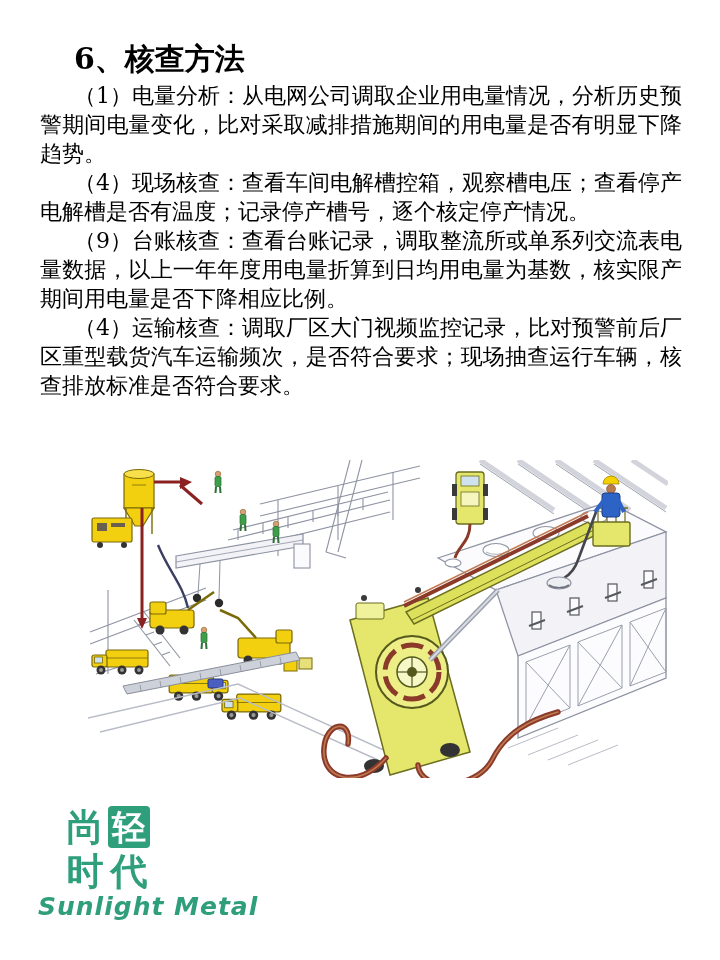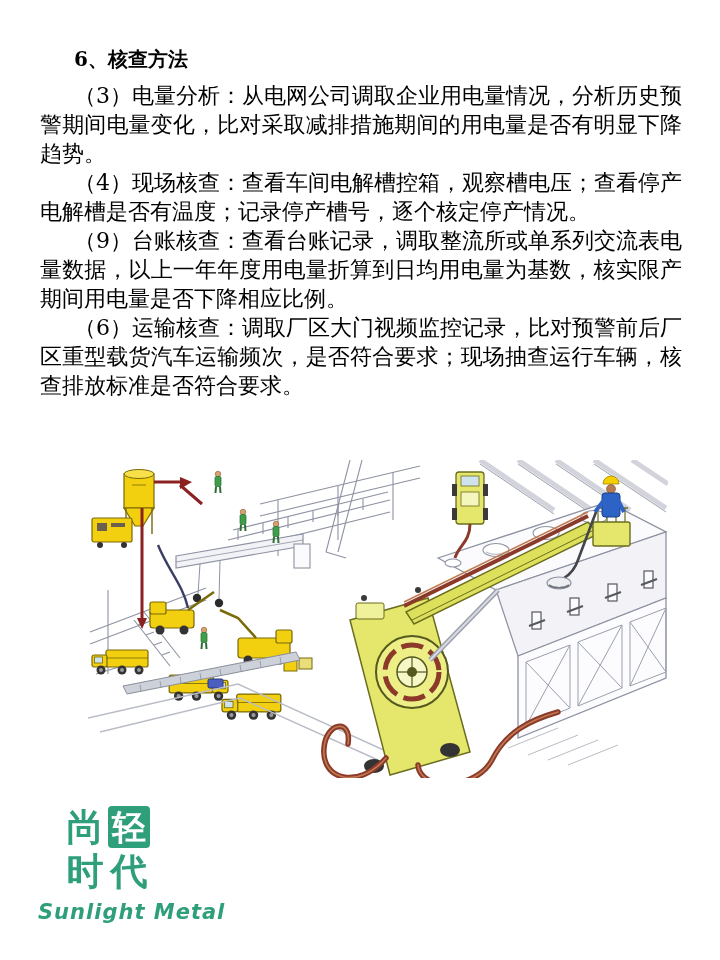--- a/index.html
+++ b/index.html
@@ -8,58 +8,57 @@
     font-family:"DejaVu Serif","Liberation Serif",serif;color:#000;
     position:relative;
   }
   .page{position:absolute;inset:0;}
   .textblock{
     position:absolute;left:40px;top:44px;width:642px;
     font-size:22px;line-height:29px;text-align:justify;
     text-justify:inter-ideograph;
   }
   .doc-title{
-    font-size:20px;font-weight:700;margin:0 0 7px 34px;line-height:30px;
+    font-size:30px;font-weight:700;margin:0 0 7px 34px;line-height:30px;
     font-family:"DejaVu Serif","Liberation Serif",serif;
   }
   .textblock p{margin:0;text-indent:34px;}
   .illus{position:absolute;left:88px;top:460px;width:580px;height:318px;}
   .illus svg{display:block;width:100%;height:100%;}
   
   .logo{position:absolute;left:38px;top:806px;width:200px;}
   .logo-grid{
     margin-left:26px;width:88px;display:grid;
     grid-template-columns:42px 42px;grid-template-rows:42px 42px;gap:2px;
   }
   .logo-grid span{
     display:flex;align-items:center;justify-content:center;
     font-family:"DejaVu Sans","Liberation Sans",sans-serif;
     font-weight:700;font-size:37px;color:#2F9E7B;line-height:1;
   }
   .logo-grid span.boxed{
     background:#2F9E7B;color:#ffffff;border-radius:4px;font-size:34px;
   }
   .logo-word{
-    margin-top:8px;
     font-family:"DejaVu Sans","Liberation Sans",sans-serif;
-    font-style:italic;font-weight:700;font-size:21px;color:#2F9E7B;
+    font-style:italic;font-weight:700;font-size:25px;color:#2F9E7B;
     letter-spacing:1px;white-space:nowrap;
   }
 </style>
 </head>
 <body>
 
 <div class="page">
 
   <div class="textblock">
     <h1 class="doc-title">6、核查方法</h1>
-    <p>（3）电量分析：从电网公司调取企业用电量情况，分析历史预警期间电量变化，比对采取减排措施期间的用电量是否有明显下降趋势。</p>
+    <p>（1）电量分析：从电网公司调取企业用电量情况，分析历史预警期间电量变化，比对采取减排措施期间的用电量是否有明显下降趋势。</p>
     <p>（4）现场核查：查看车间电解槽控箱，观察槽电压；查看停产电解槽是否有温度；记录停产槽号，逐个核定停产情况。</p>
     <p>（9）台账核查：查看台账记录，调取整流所或单系列交流表电量数据，以上一年年度用电量折算到日均用电量为基数，核实限产期间用电量是否下降相应比例。</p>
-    <p>（6）运输核查：调取厂区大门视频监控记录，比对预警前后厂区重型载货汽车运输频次，是否符合要求；现场抽查运行车辆，核查排放标准是否符合要求。</p>
+    <p>（4）运输核查：调取厂区大门视频监控记录，比对预警前后厂区重型载货汽车运输频次，是否符合要求；现场抽查运行车辆，核查排放标准是否符合要求。</p>
   </div>
 
   <div class="illus">
     <svg viewBox="0 0 580 318" xmlns="http://www.w3.org/2000/svg">
       <defs>
         <g id="truck">
           <rect x="14" y="2" width="42" height="17" rx="2" fill="#F2CF0F" stroke="#7a6a08" stroke-width="1.2"></rect>
           <rect x="0" y="7" width="15" height="12" rx="2" fill="#F2CF0F" stroke="#7a6a08" stroke-width="1.2"></rect>
           <rect x="2.5" y="9" width="8" height="6" fill="#cfe3ee" stroke="#7a6a08" stroke-width="0.8"></rect>
           <line x1="14" y1="10" x2="56" y2="10" stroke="#7a6a08" stroke-width="0.8"></line>

